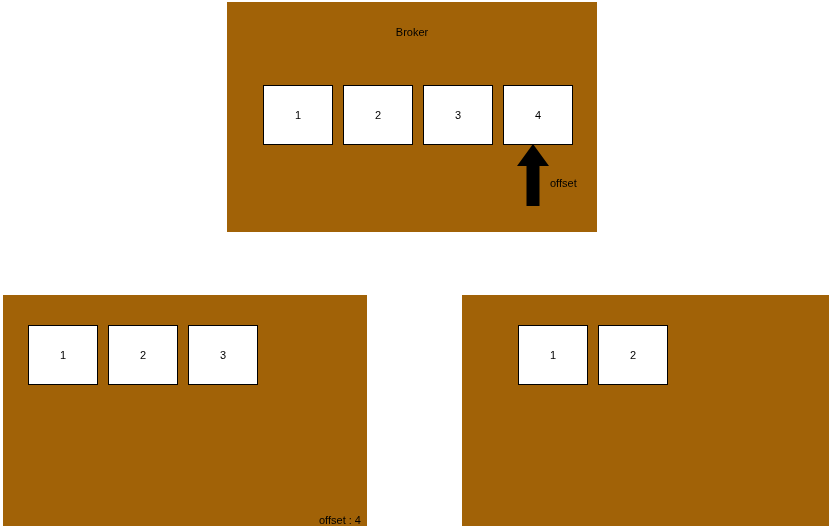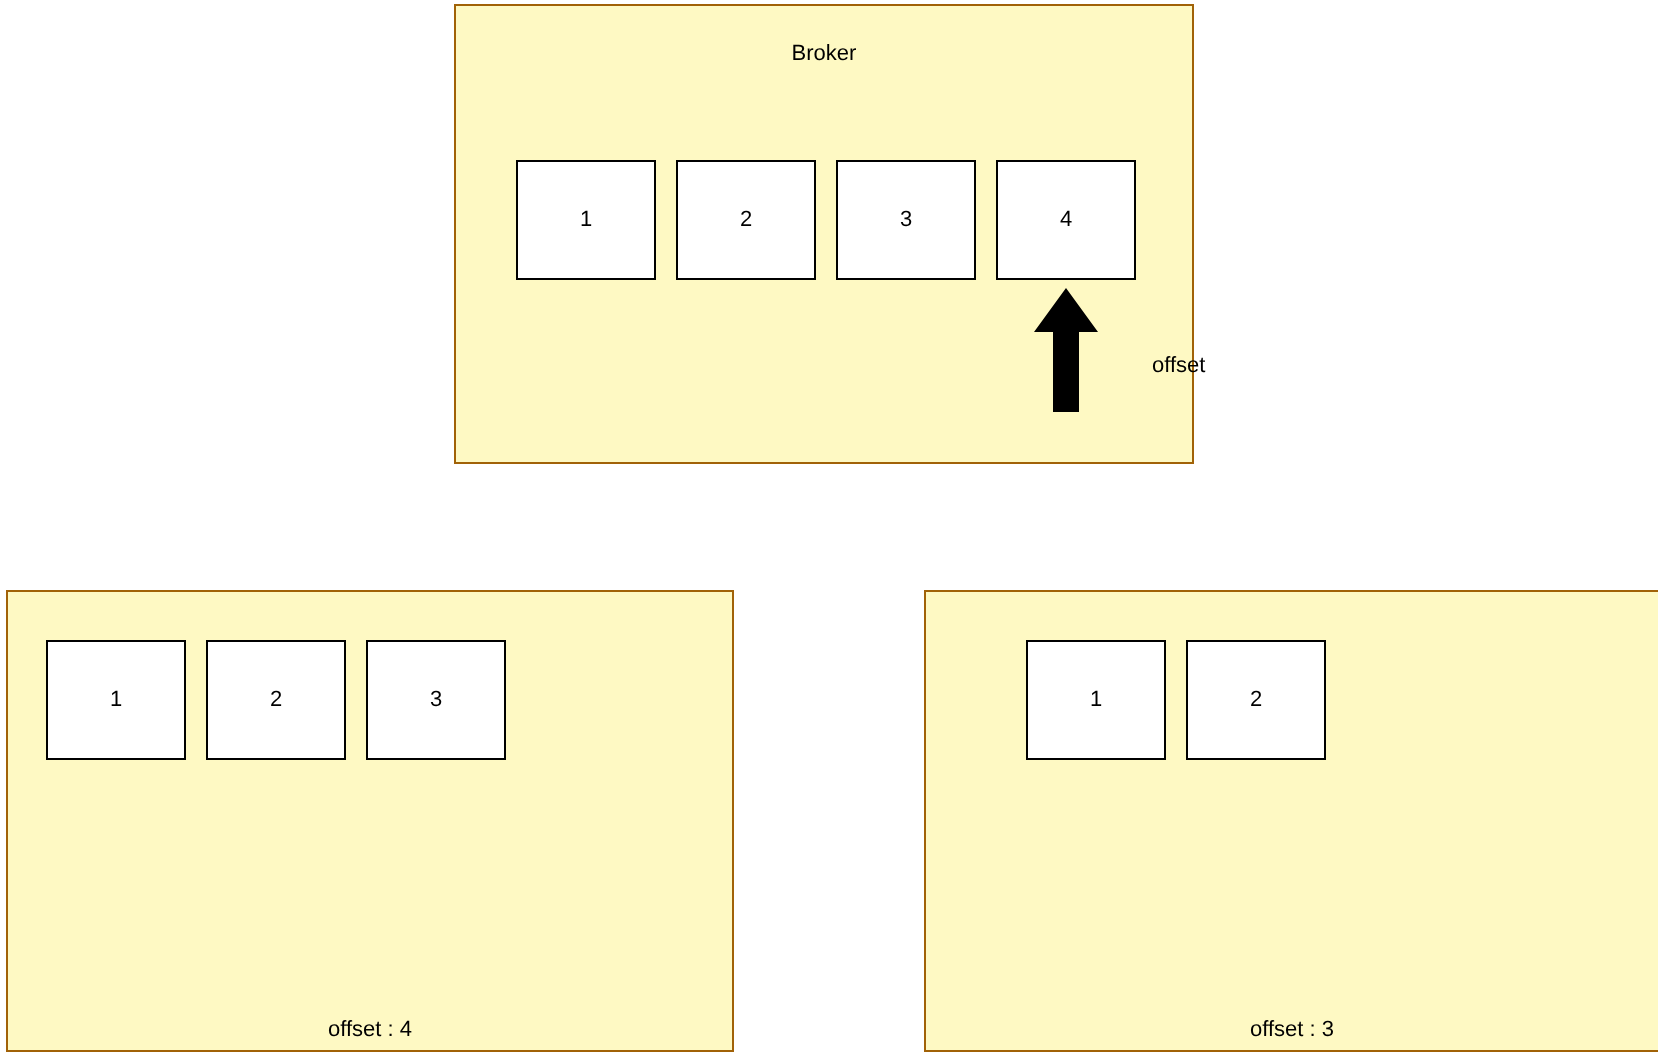--- a/index.html
+++ b/index.html
@@ -20,22 +20,22 @@
     left: 0;
     top: 0;
     width: 829px;
     height: 531px;
   }
 
   
   .container-box {
     position: absolute;
     box-sizing: border-box;
-    border: 1px solid #a16207;
-    background: #fef9c3;
+    border: 6px solid #a16207;
+    background: #a16207;
   }
   #broker-container {
     left: 227px;
     top: 2px;
     width: 370px;
     height: 230px;
   }
   #consumer-a-container {
     left: 3px;
     top: 295px;
@@ -61,21 +61,21 @@
     white-space: nowrap;
   }
   #broker-title { top: 18px; }
   #consumer-a-title { top: 172px; }
   #consumer-b-title { top: 172px; }
 
   .container-offset {
     position: absolute;
     left: 0;
     width: 100%;
-    text-align: center;
+    text-align: right;
     font-size: 11px;
     line-height: 13px;
     color: #000000;
     white-space: nowrap;
   }
   #consumer-a-offset { top: 213px; }
   #consumer-b-offset { top: 213px; }
 
   
   .cell-row {
@@ -119,21 +119,21 @@
     width: 32px;
     height: 62px;
   }
   #offset-arrow svg {
     display: block;
     width: 32px;
     height: 62px;
   }
   #offset-arrow-label {
     position: absolute;
-    left: 576px;
+    left: 550px;
     top: 177px;
     font-size: 11px;
     line-height: 13px;
     color: #000000;
     white-space: nowrap;
   }
 </style>
 </head>
 <body>
 
@@ -173,17 +173,16 @@
   </div>
 
   <div class="container-box" id="consumer-b-container">
 
     <div class="cell-row" id="consumer-b-cells">
       <div class="cell">1</div>
       <div class="cell">2</div>
     </div>
 
 
-    <div class="container-offset" id="consumer-b-offset">offset : 3</div>
 
   </div>
 
 </div>
 
 </body></html>

